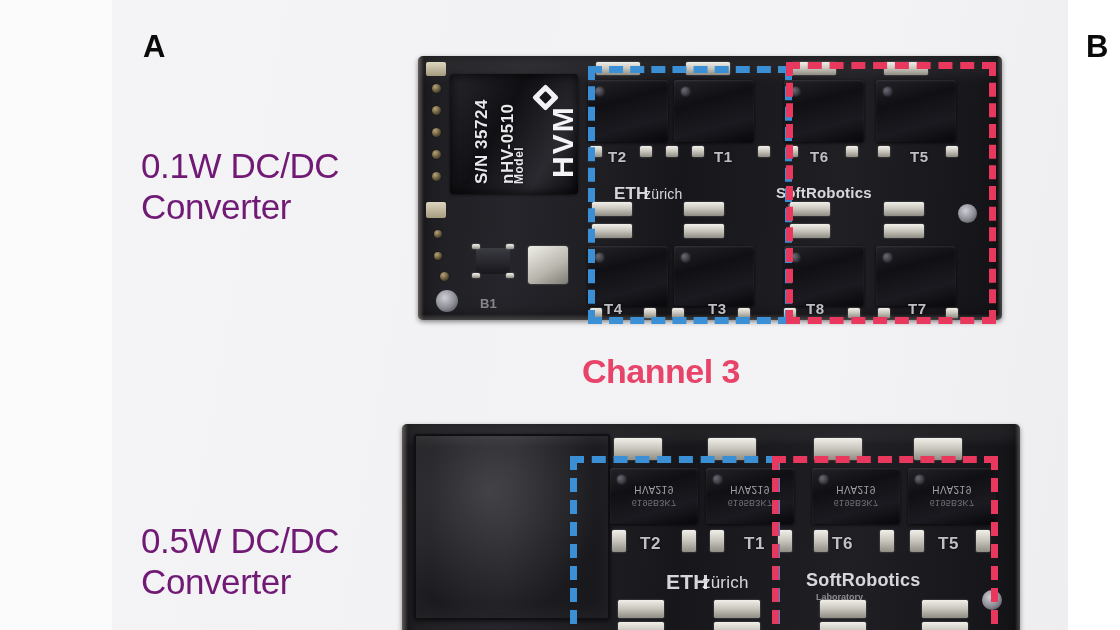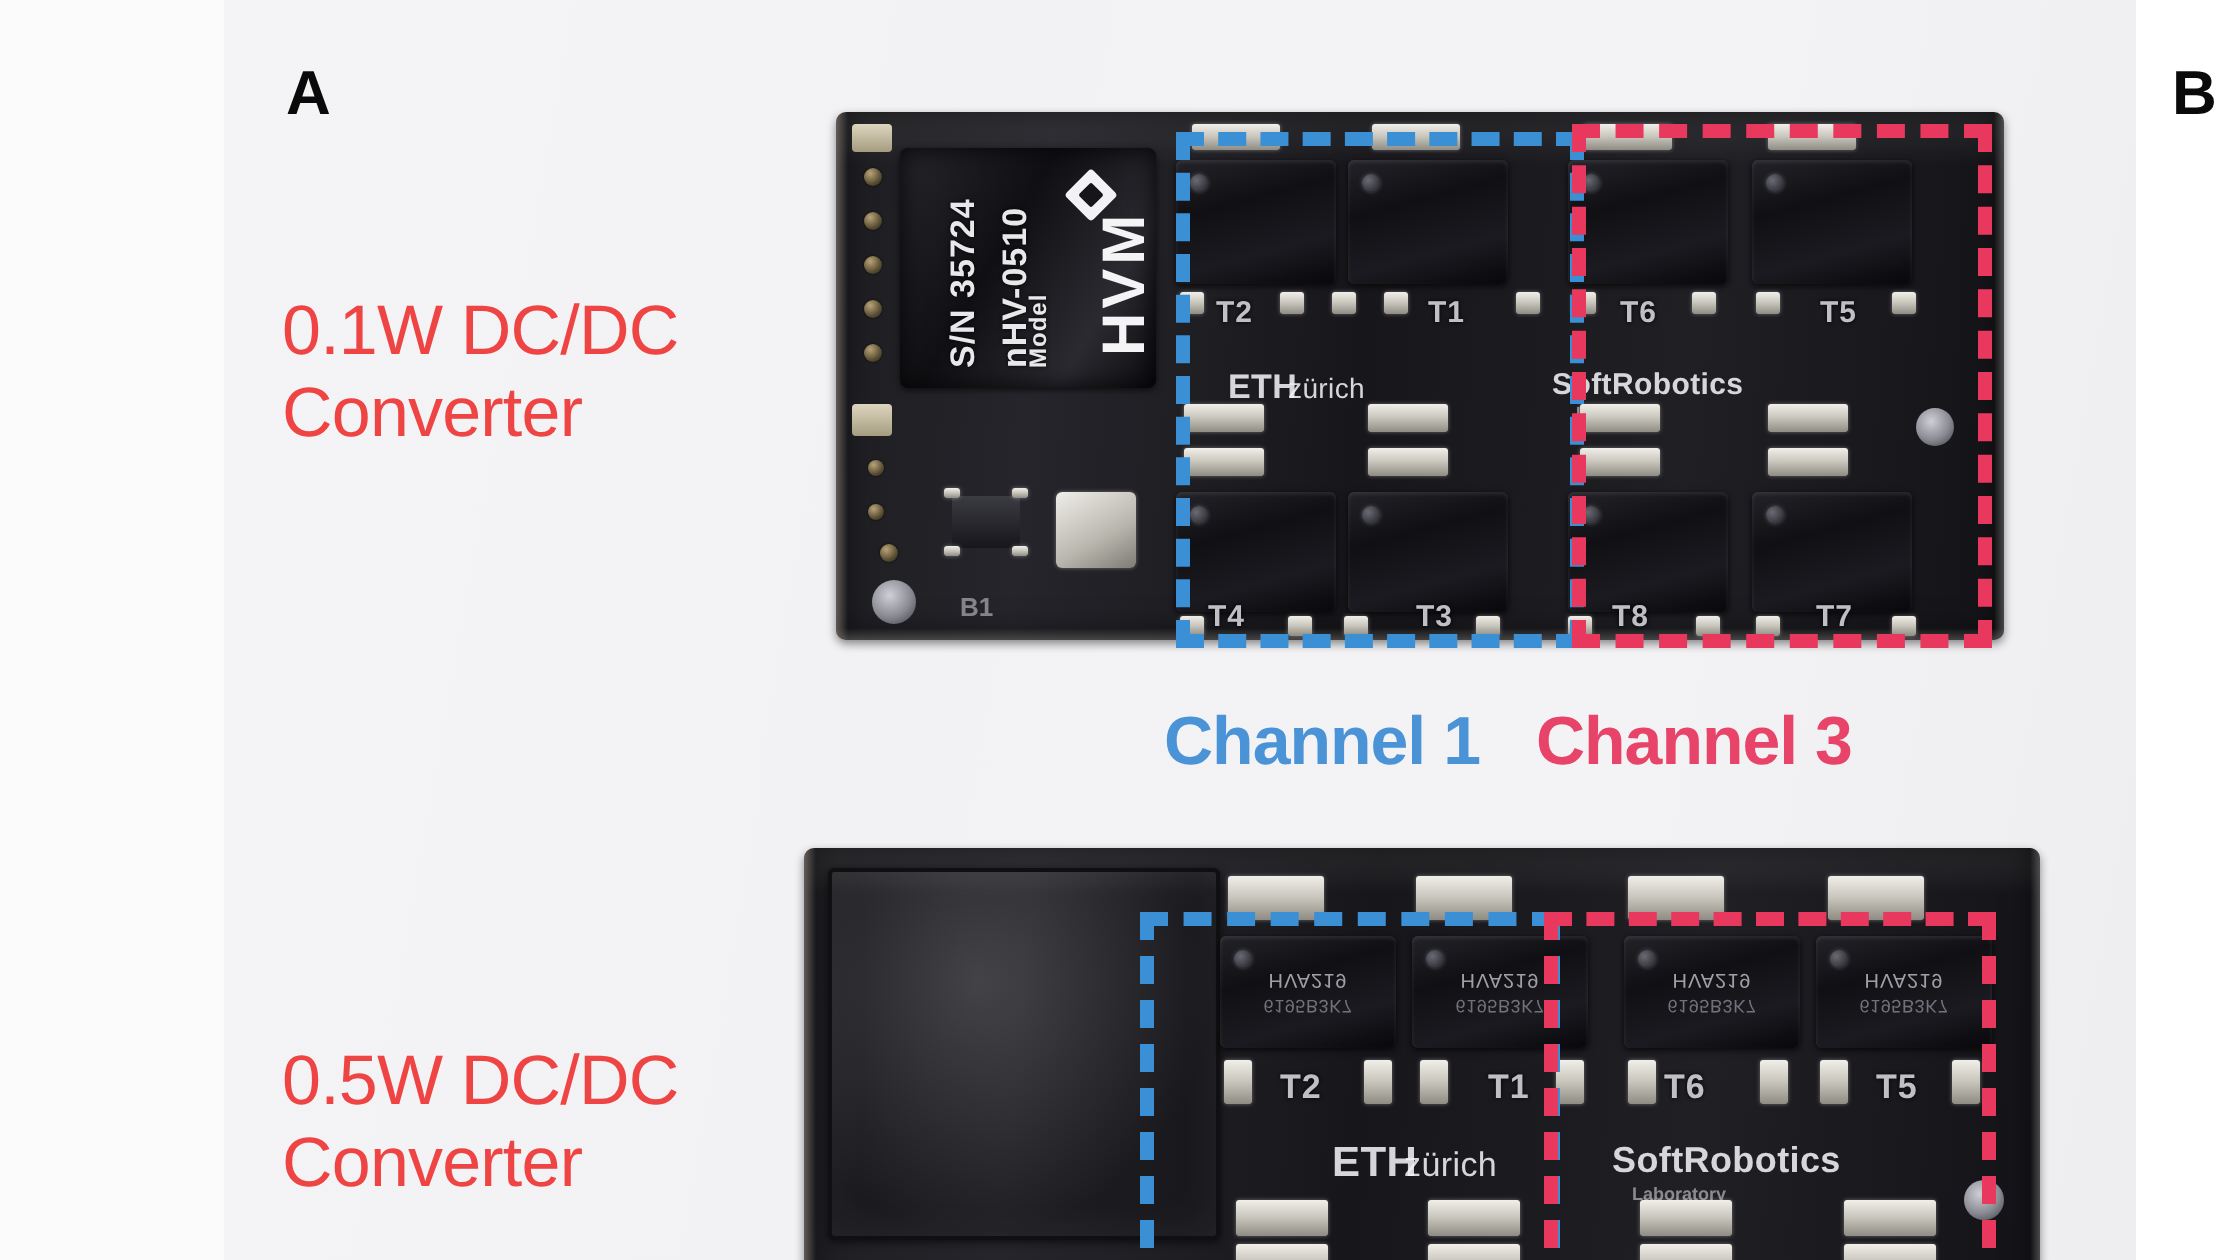--- a/index.html
+++ b/index.html
@@ -45,21 +45,21 @@
     font-size: 31px;
     letter-spacing: 0px;
     line-height: 1;
   }
   #panel-letter-a { left: 143px; top: 31px; }
   #panel-letter-b { left: 1086px; top: 31px; }
 
   
   .row-caption {
     position: absolute;
-    color: #ef4444;
+    color: #701a75;
     font-size: 35px;
     line-height: 1.18;
     letter-spacing: -0.4px;
     white-space: pre-line;
   }
   #caption-row-1 { left: 141px; top: 145px; width: 270px; }
   #caption-row-2 { left: 141px; top: 520px; width: 270px; }
 
   
   .legend {
@@ -457,17 +457,16 @@
 
     </div>
   </div>
 
   <div class="ch-box ch1-box" id="ch1-box-top"></div>
   <div class="ch-box ch2-box" id="ch2-box-top"></div>
   <div class="ch-box ch1-box" id="ch1-box-bottom"></div>
   <div class="ch-box ch2-box" id="ch2-box-bottom"></div>
 
   <div class="legend">
-    <span class="legend-ch1">Channel 1</span>
     <span class="legend-ch2">Channel 3</span>
   </div>
 
 </div>
 
 </body></html>

